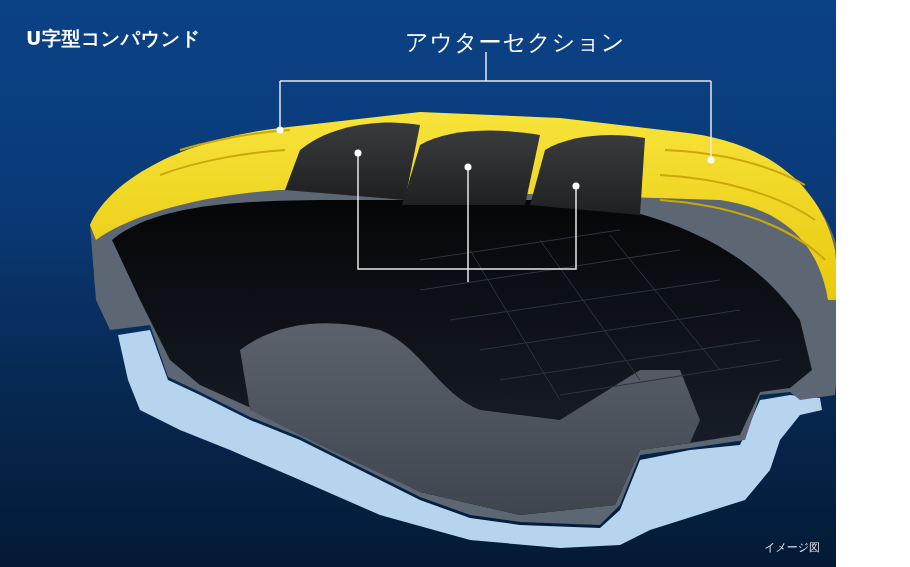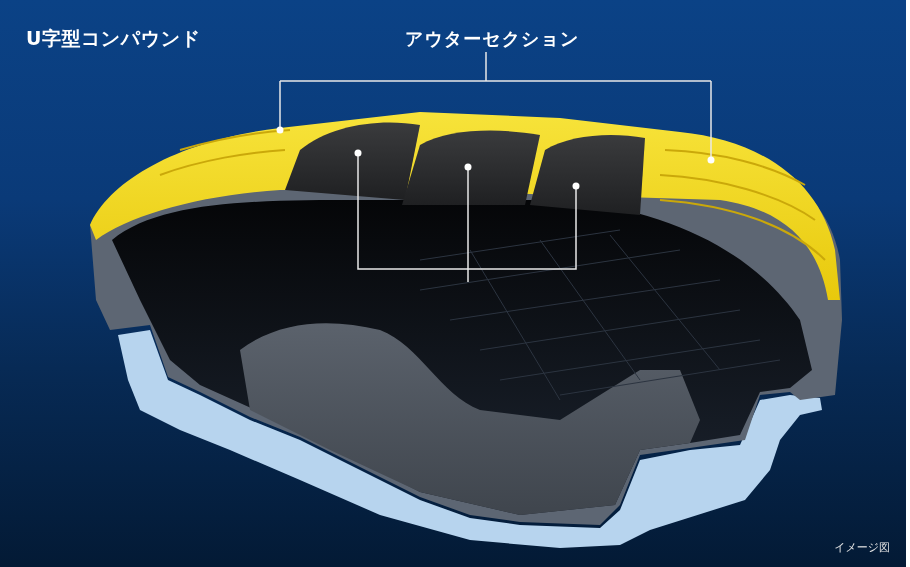--- a/index.html
+++ b/index.html
@@ -1,27 +1,27 @@
 <!DOCTYPE html>
 <html><head>
 <meta charset="utf-8">
 <style>
   html, body { margin:0; padding:0; }
   body { width:910px; height:567px; overflow:hidden; font-family:"DejaVu Sans", sans-serif; }
   .stage {
-    position:relative; width:906px; height:567px; overflow:hidden;
+    position:relative; width:836px; height:567px; overflow:hidden;
     background: linear-gradient(180deg, #0b4286 0%, #0a3a78 35%, #072a55 65%, #031a35 100%);
   }
   .diagram { position:absolute; left:0; top:0; width:910px; height:567px; }
   .title {
     position:absolute; left:26px; top:26px; color:#fff; font-weight:bold;
     font-size:19px; letter-spacing:0.5px;
   }
   .label {
-    position:absolute; color:#fff; font-weight:bold; font-size:18px; letter-spacing:1px; white-space:nowrap;
+    position:absolute; color:#fff; font-weight:normal; font-size:23px; letter-spacing:1px; white-space:nowrap;
   }
   .label-outer { left:405px; top:27px; }
   .label-center { left:383px; top:286px; }
   .caption { position:absolute; right:16px; bottom:12px; color:#e6e6e6; font-size:11px; }
 </style>
 </head>
 <body>
 
 <div class="stage">
 

